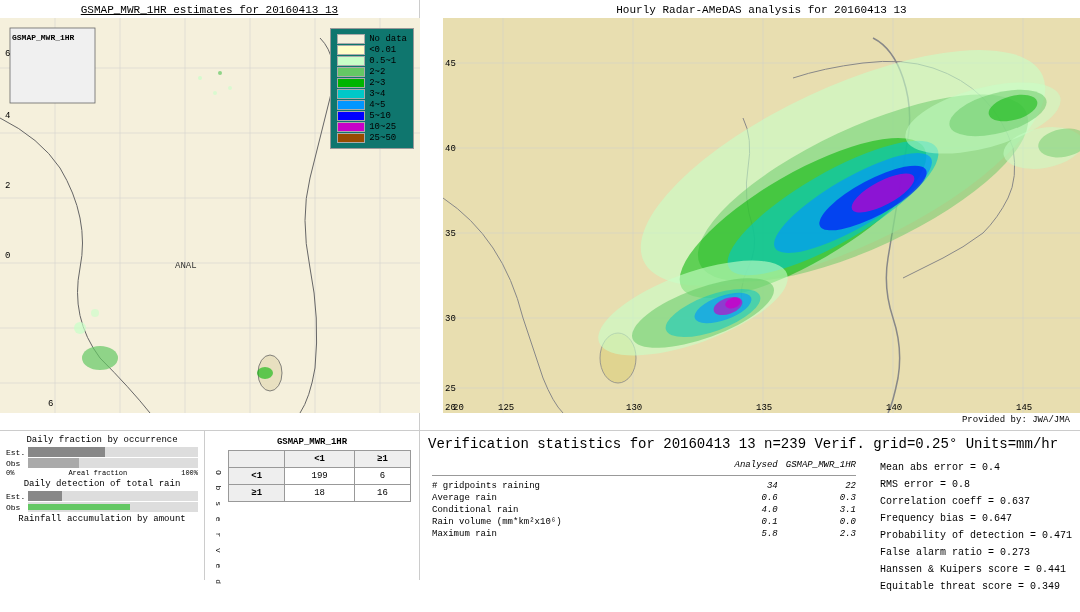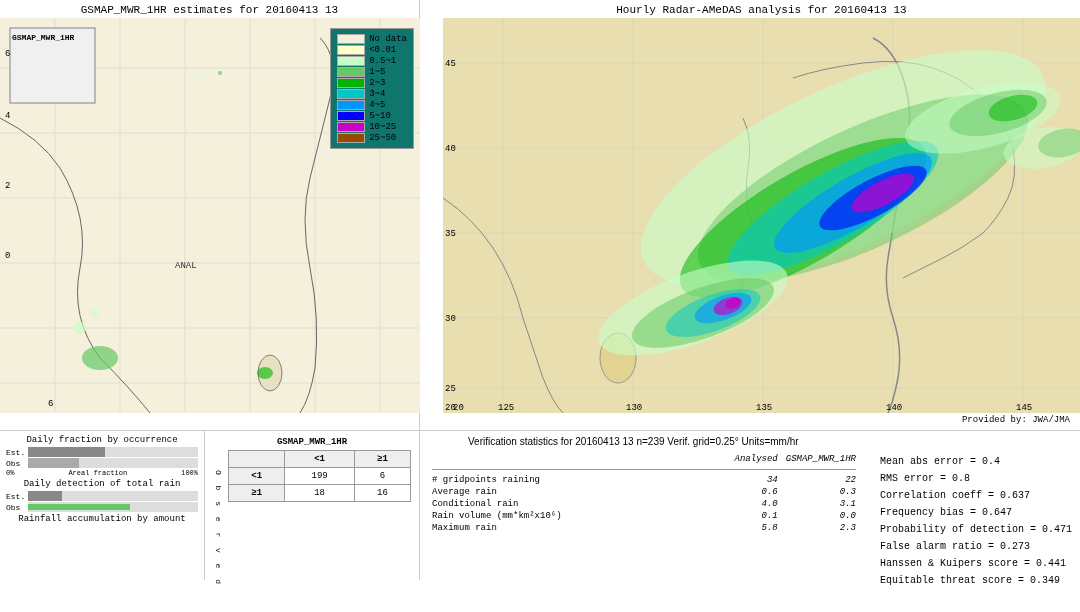--- a/index.html
+++ b/index.html
@@ -28,20 +28,21 @@
       border-right: 1px solid #ccc;
       position: relative;
       display: flex;
       flex-direction: column;
     }
     .left-title {
       text-align: center;
       font-size: 11px;
       padding: 4px 0 2px 0;
       font-family: 'Courier New', monospace;
+      text-decoration: underline;
     }
     .left-map-area {
       flex: 1;
       position: relative;
       display: flex;
     }
     .right-panel {
       flex: 1;
       height: 430px;
       position: relative;
@@ -110,25 +111,24 @@
     }
     .contingency-table td, .contingency-table th {
       border: 1px solid #999;
       padding: 3px 5px;
       text-align: center;
     }
     .contingency-table th {
       background: #eee;
     }
     .verif-header {
-      font-size: 10px;
-      font-family: Liberation Sans, sans-serif;
+      font-size: 14px;
+      font-family: Liberation Mono, monospace;
       margin-bottom: 4px;
       line-height: 1.4;
-      margin-left: 40px;
     }
     .verif-table {
       width: 100%;
       font-size: 9px;
       font-family: 'Courier New', monospace;
       border-collapse: collapse;
     }
     .verif-table td {
       padding: 1px 4px;
     }
@@ -235,21 +235,21 @@
           <div class="legend-item">
             <div class="legend-color" style="background:#ffffc8;"></div>
             <span>&lt;0.01</span>
           </div>
           <div class="legend-item">
             <div class="legend-color" style="background:#c8ffc8;"></div>
             <span>0.5~1</span>
           </div>
           <div class="legend-item">
             <div class="legend-color" style="background:#64c864;"></div>
-            <span>1~5</span>
+            <span>2~2</span>
           </div>
           <div class="legend-item">
             <div class="legend-color" style="background:#00b400;"></div>
             <span>2~3</span>
           </div>
           <div class="legend-item">
             <div class="legend-color" style="background:#00c8c8;"></div>
             <span>3~4</span>
           </div>
           <div class="legend-item">

